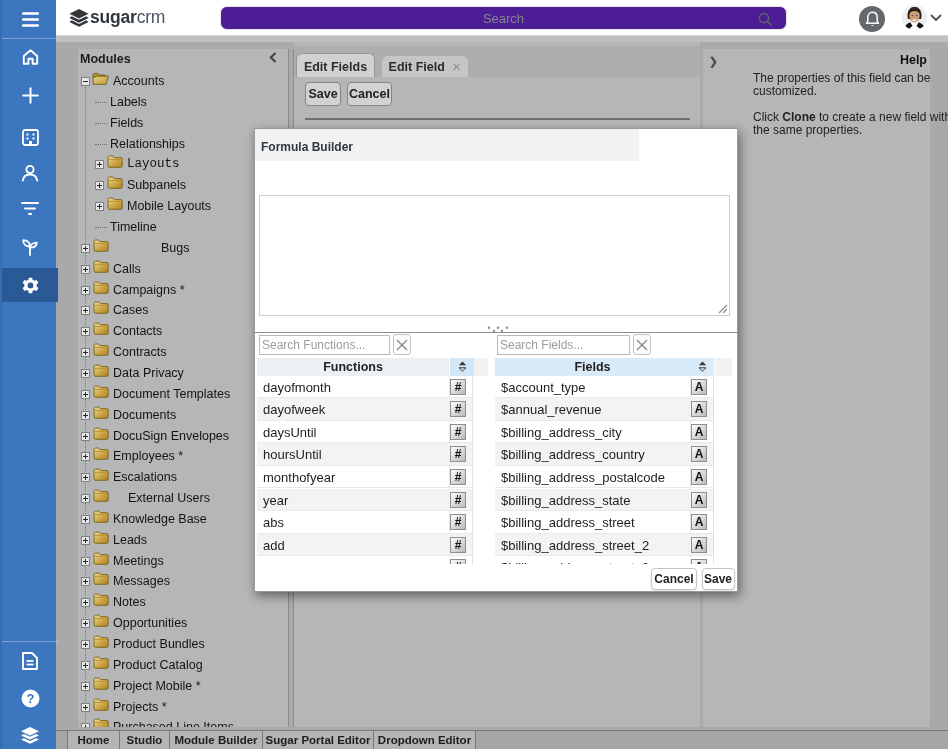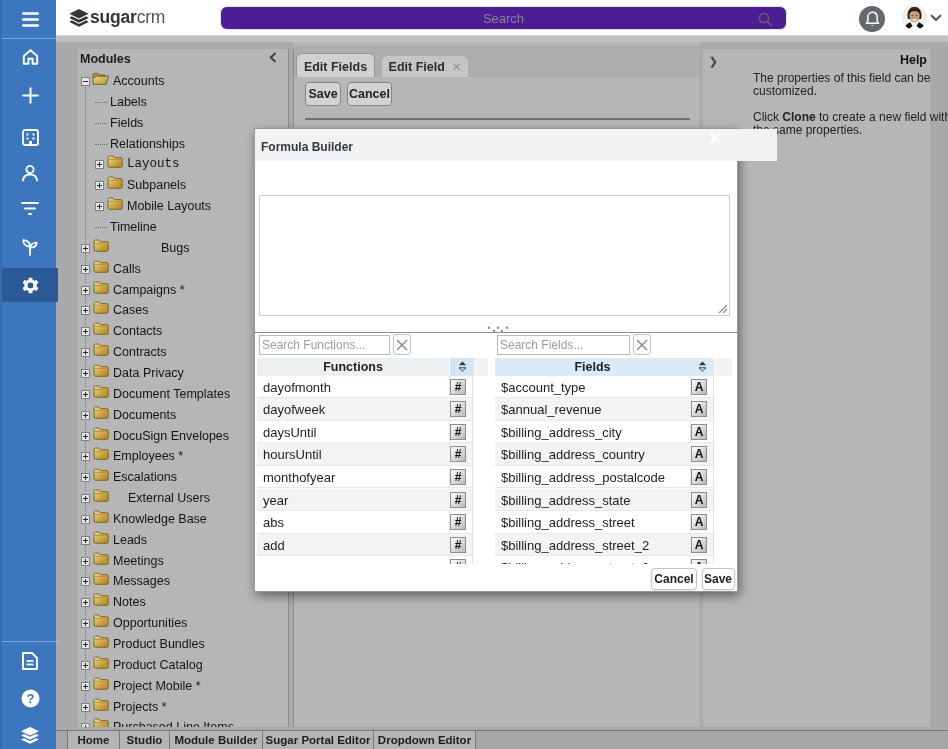--- a/index.html
+++ b/index.html
@@ -48,21 +48,21 @@
 #helppanel .harr { position:absolute; left:6px; top:6px; font-size:10.5px; font-weight:bold; color:#4c4c4c; }
 #helppanel .htitle { position:absolute; right:3px; top:4px; font-size:12.5px; font-weight:bold; color:#111; }
 #helppanel .htext { position:absolute; left:4px; top:23px; width:206px; font-size:12px; line-height:13px; color:#222;margin-left:46px; }
 
 
 #bottombar { left:56px; top:730px; width:892px; height:19px; background:#a5a6a7; border-top:1px solid #787878; }
 .btab { position:absolute; top:0; height:18px; background:#b3b4b5; border-right:1px solid #787878; font-size:11.5px; font-weight:bold; color:#1d1d1d; text-align:center; line-height:18px; }
 
 
 #modal { left:254px; top:128px; width:484px; height:464px; background:#fff; border:1px solid #9a9a9a; box-shadow:2px 4px 10px rgba(0,0,0,.45); }
-#mtitle { position:absolute; left:0; top:0; width:522px; height:32px; background:#f1f2f3; }
+#mtitle { position:absolute; left:0; top:0; width:384px; height:32px; background:#f1f2f3; }
 #mtitle .t { position:absolute; left:6px; top:11px; font-size:12px; font-weight:bold; color:#33383d; }
 #mtoolbar { position:absolute; left:0; top:33px; width:482px; height:31px; background:#f3f4f5; border-top:1px solid #e4e4e4; border-bottom:1px solid #e4e4e4; }
 .tbbtn { position:absolute; top:6px; height:22px; background:#fff; border:1px solid #c6c6c6; border-radius:3px; font-size:13.5px; font-weight:bold; color:#1b1b1b; line-height:20px; white-space:nowrap; }
 #mtextarea { position:absolute; left:4px; top:66px; width:471px; height:121px; background:#fff; border:1px solid #cccccc; }
 #mdots { position:absolute; left:232px; top:190px; width:22px; height:7px; }
 .minput { position:absolute; height:20px; background:#fff; border:1px solid #b9b9b9; font-size:12px; color:#9c9c9c; line-height:19px; padding-left:2px; }
 .mclear { position:absolute; width:18px; height:21px; background:#fbfbfb; border:1px solid #c3c3c3; border-radius:3px; color:#8b8b8b; text-align:center; font-size:14px; line-height:19px; }
 .thead { position:absolute; height:18px; background:#d9eaf7; font-size:12.5px; font-weight:bold; color:#222; text-align:center; line-height:18px; }
 .tgut { position:absolute; height:18px; background:#f2f2f2; }
 .tbody { position:absolute; top:246.5px; height:188px; overflow:hidden; }

